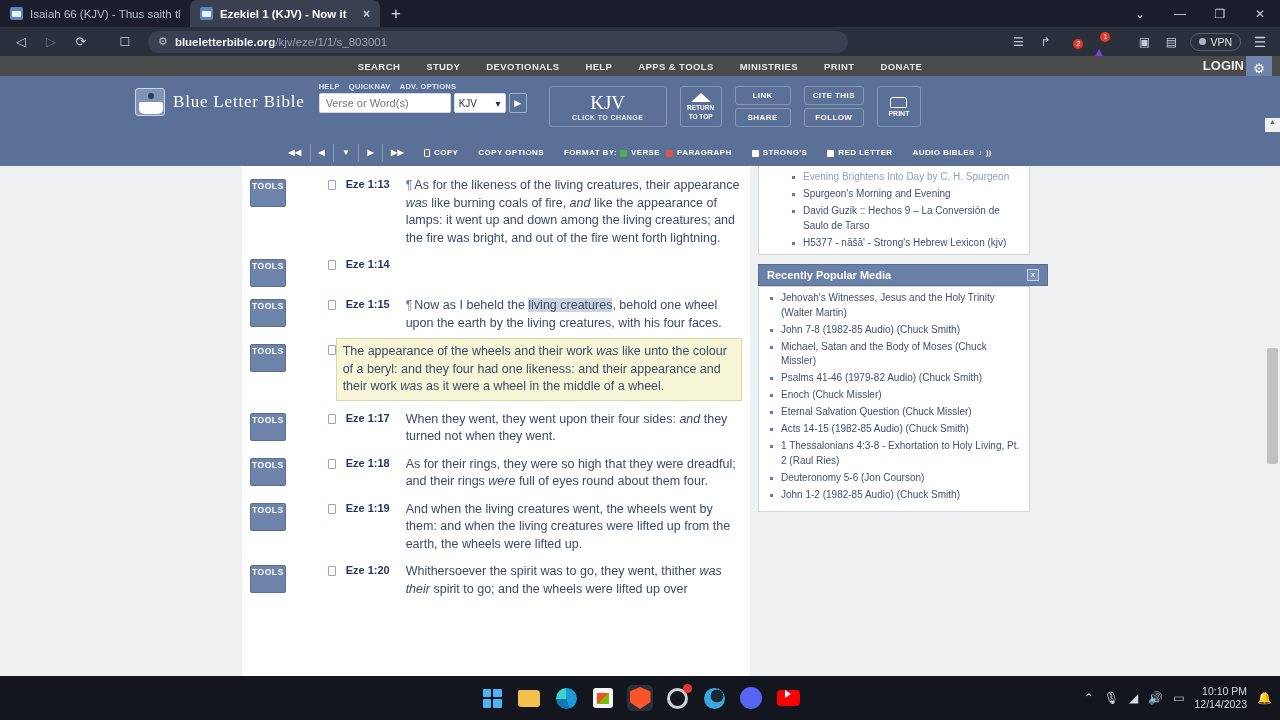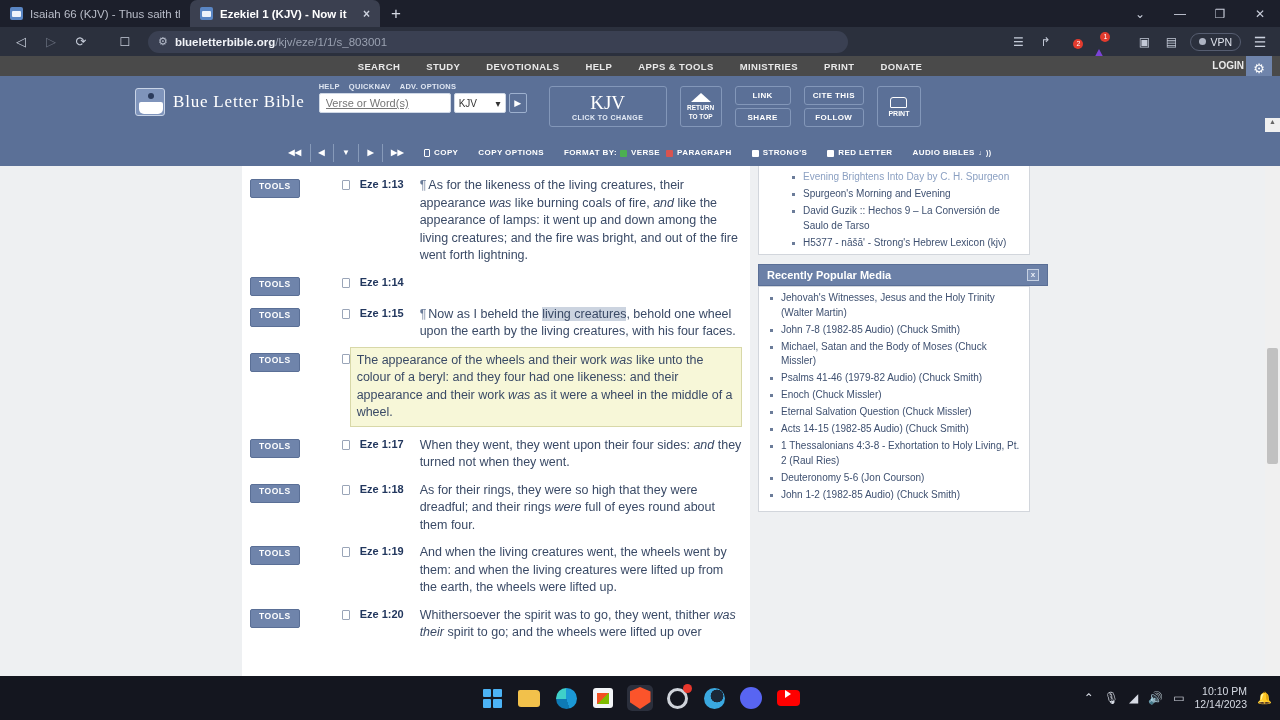--- a/index.html
+++ b/index.html
@@ -93,21 +93,21 @@
 
   .topnav {
     height: 20px; background: #4a4a4a; display: flex; align-items: center;
     justify-content: center; gap: 26px; position: relative;
   }
   .topnav a {
     color: #e9e9e9; font-size: 9.5px; font-weight: bold; letter-spacing: .4px;
   }
   .loginbox {
     position: absolute; right: 36px; top: 0; height: 16px; line-height: 20px;
-    color: #eaeaea; font-size: 10px; font-weight: bold;
+    color: #eaeaea; font-size: 13px; font-weight: bold;
   }
   .gearbtn {
     position: absolute; right: 8px; top: 0; width: 26px; height: 28px;
     background: #6f84ab; color: #fff; font-size: 13px; text-align: center;
     line-height: 26px;
   }
 
   .bblheader {
     background: #5b7097; padding: 6px 0 0 0; position: relative;
     height: 68px;
@@ -131,21 +131,20 @@
     letter-spacing: .8px; white-space: nowrap;
   }
   .searchcol { margin-left: 6px; }
   .minilinks { display: flex; gap: 9px; margin-bottom: 2px; }
   .minilinks a { color: #dfe6f2; font-size: 7.5px; font-weight: bold; letter-spacing: .3px; }
   .searchrow { display: flex; gap: 3px; align-items: center; }
   .searchrow input {
     width: 132px; height: 20px; border: 1px solid #cfd8e6; border-radius: 2px;
     font-size: 11px; padding: 0 6px; color: #777; background: #fff;
     font-family: "Liberation Sans", sans-serif;
-    text-decoration: underline;
   }
   .verselect {
     width: 52px; height: 20px; border: 1px solid #cfd8e6; border-radius: 2px;
     background: #fff; font-size: 10px; color: #333; display: flex;
     align-items: center; justify-content: space-between; padding: 0 4px;
   }
   .gobtn {
     width: 18px; height: 20px; border: 1px solid #9db0ce; border-radius: 2px;
     color: #fff; font-size: 9px; display: flex; align-items: center;
     justify-content: center; background: #5b7097;
@@ -204,22 +203,22 @@
 
   
   .content { display: flex; background: #eef0f2; height: 540px; position: relative; }
   .versecol {
     width: 508px; margin-left: 242px; background: #ffffff; padding-top: 6px;
     height: 529px;
   }
   .verse { display: flex; padding: 5px 0 5px 8px; }
   .tools {
     background: #6f84ab; color: #fff; font-size: 8.5px; font-weight: bold;
-    letter-spacing: .5px; padding: 2px 8px; border-radius: 2px;
-    height: 19px; line-height: 9px; flex: 0 0 auto; margin-top: 2px;
+    letter-spacing: .5px; padding: 2px 1px; border-radius: 2px;
+    height: 28px; line-height: 9px; flex: 0 0 auto; margin-top: 2px;
     border: 1px solid #5a6f96;
   }
   .cpy {
     width: 8px; height: 10px; border: 1px solid #9aa5b8; border-radius: 1px;
     margin: 3px 0 0 42px; flex: 0 0 auto;
   }
   .vref {
     color: #22375e; font-size: 11px; font-weight: bold; width: 60px;
     margin-left: 10px; flex: 0 0 60px; margin-top: 1px;
   }

